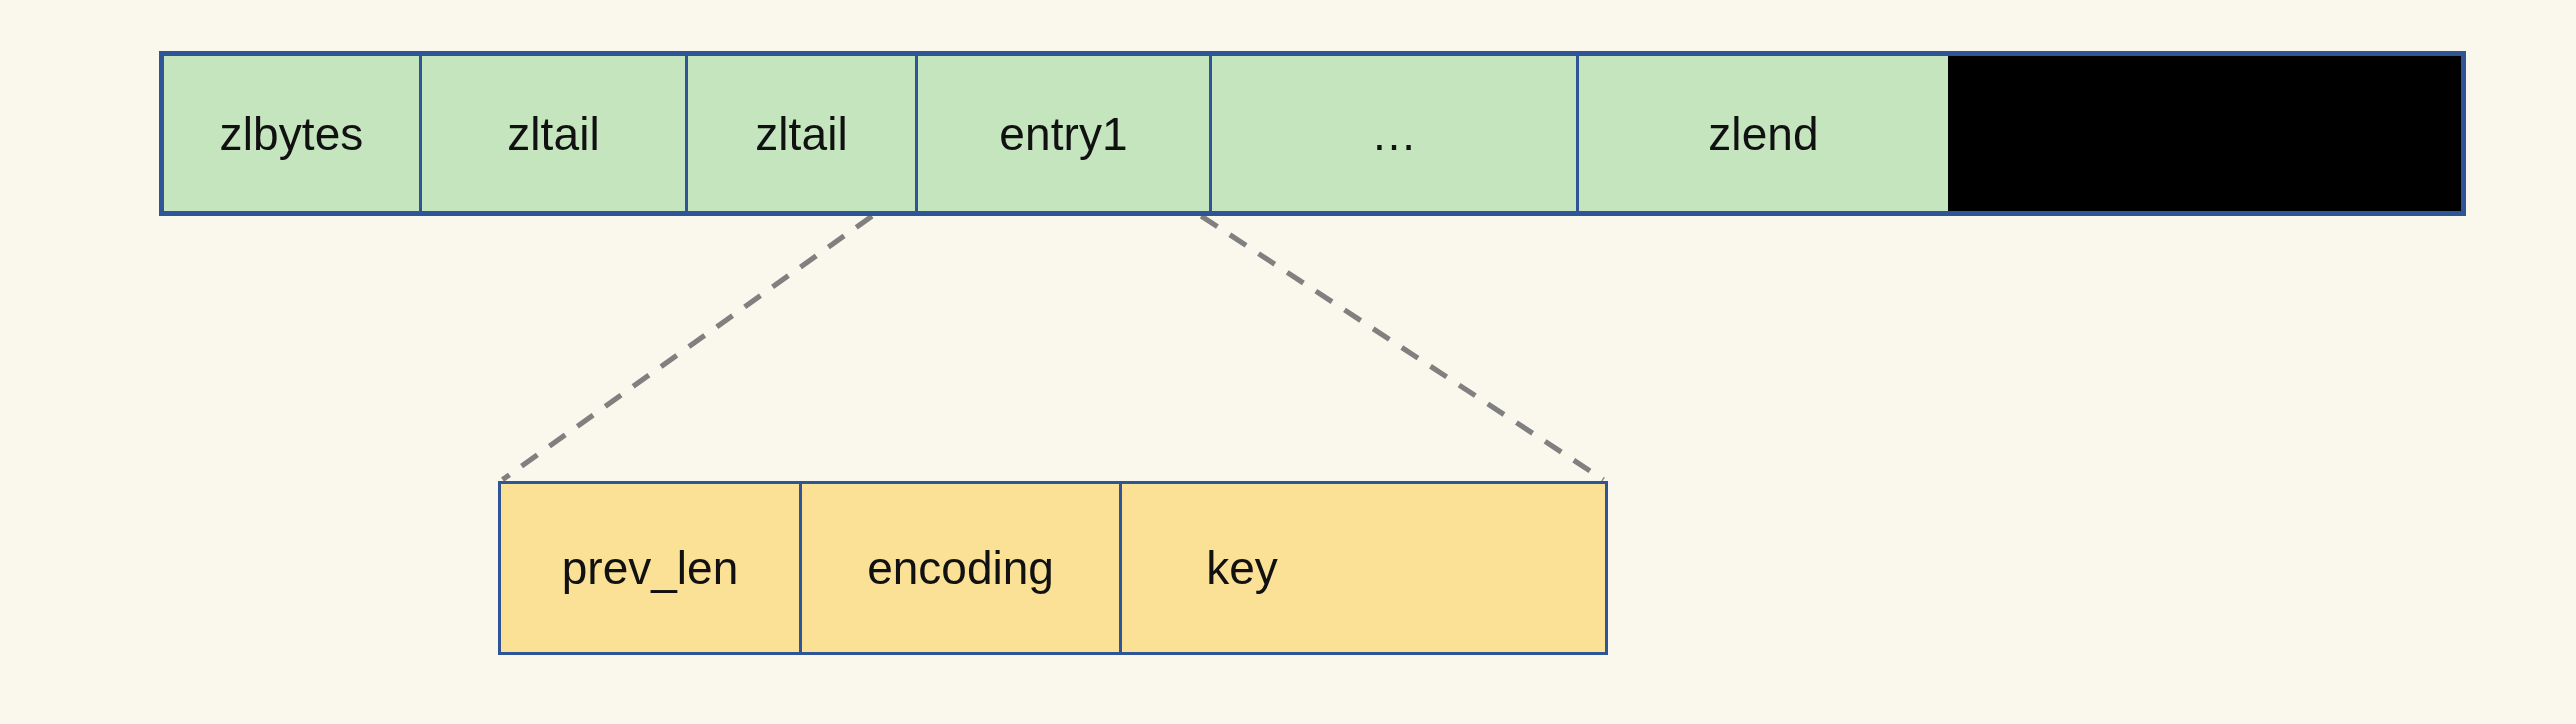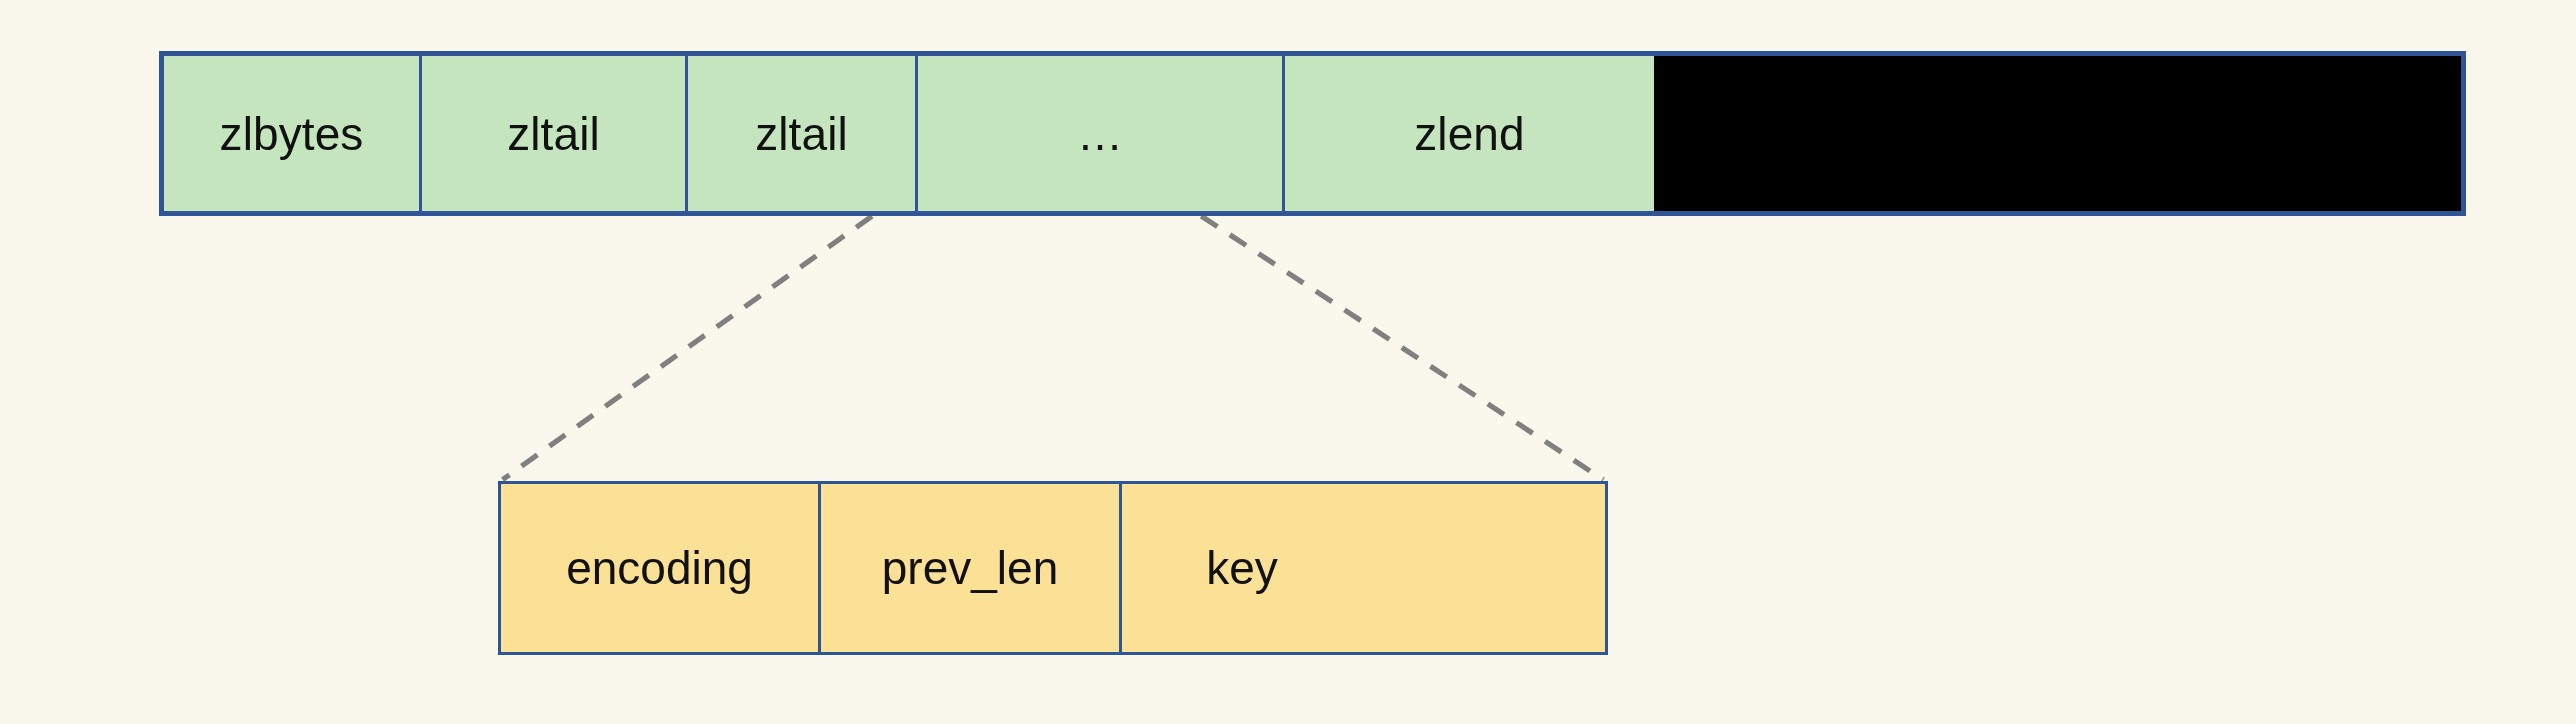--- a/index.html
+++ b/index.html
@@ -105,34 +105,37 @@
   <div class="ziplist-row">
     <div class="cell" style="width:258px">
       <span>zlbytes</span>
     </div>
     <div class="cell" style="width:266px">
       <span>zltail</span>
     </div>
     <div class="cell" style="width:230px">
       <span>zltail</span>
     </div>
+    <div class="cell" style="width:294px">
+      <span>entry1</span>
+    </div>
     <div class="cell" style="width:367px">
       <span>…</span>
     </div>
     <div class="cell" style="width:369px">
       <span>zlend</span>
     </div>
   </div>
 
   <div class="entry-row">
+    <div class="cell" style="width:301px">
+      <span>prev_len</span>
+    </div>
     <div class="cell" style="width:320px">
       <span>encoding</span>
-    </div>
-    <div class="cell" style="width:301px">
-      <span>prev_len</span>
     </div>
     <div class="cell" style="width:240px">
       <span>key</span>
     </div>
   </div>
 
 </div>
 
 
 </body></html>

